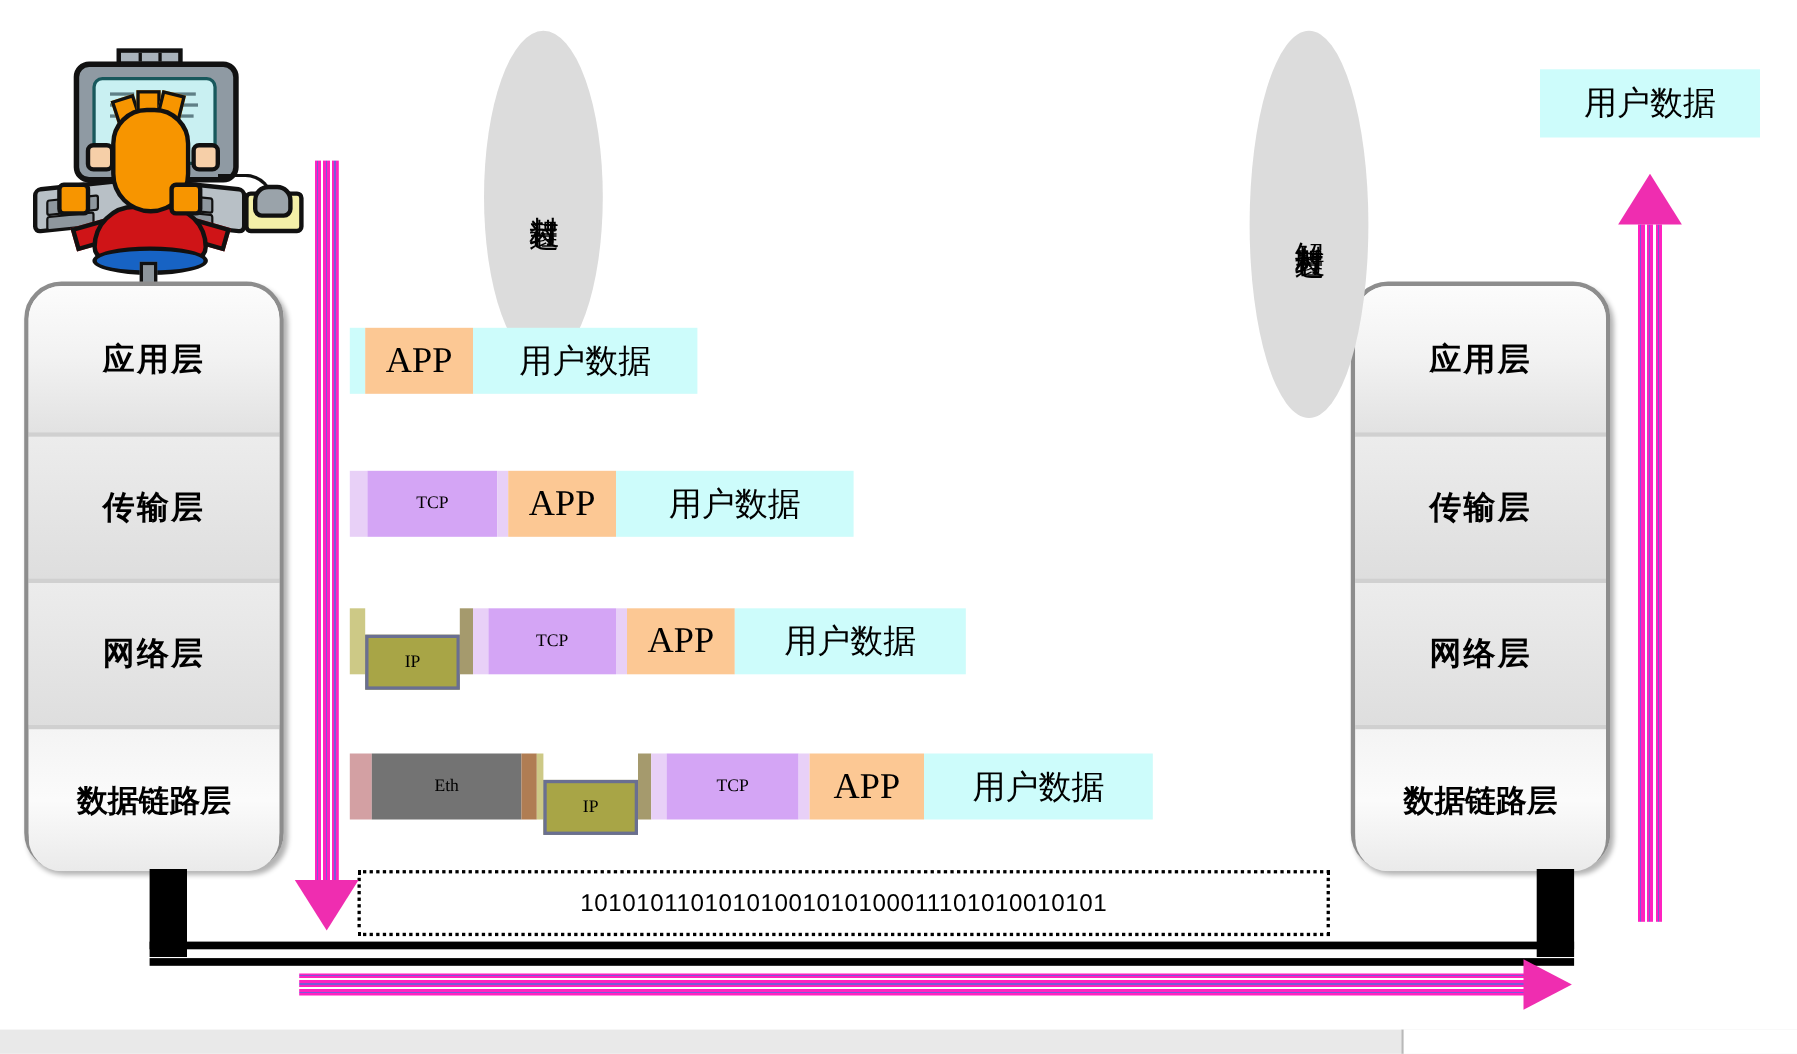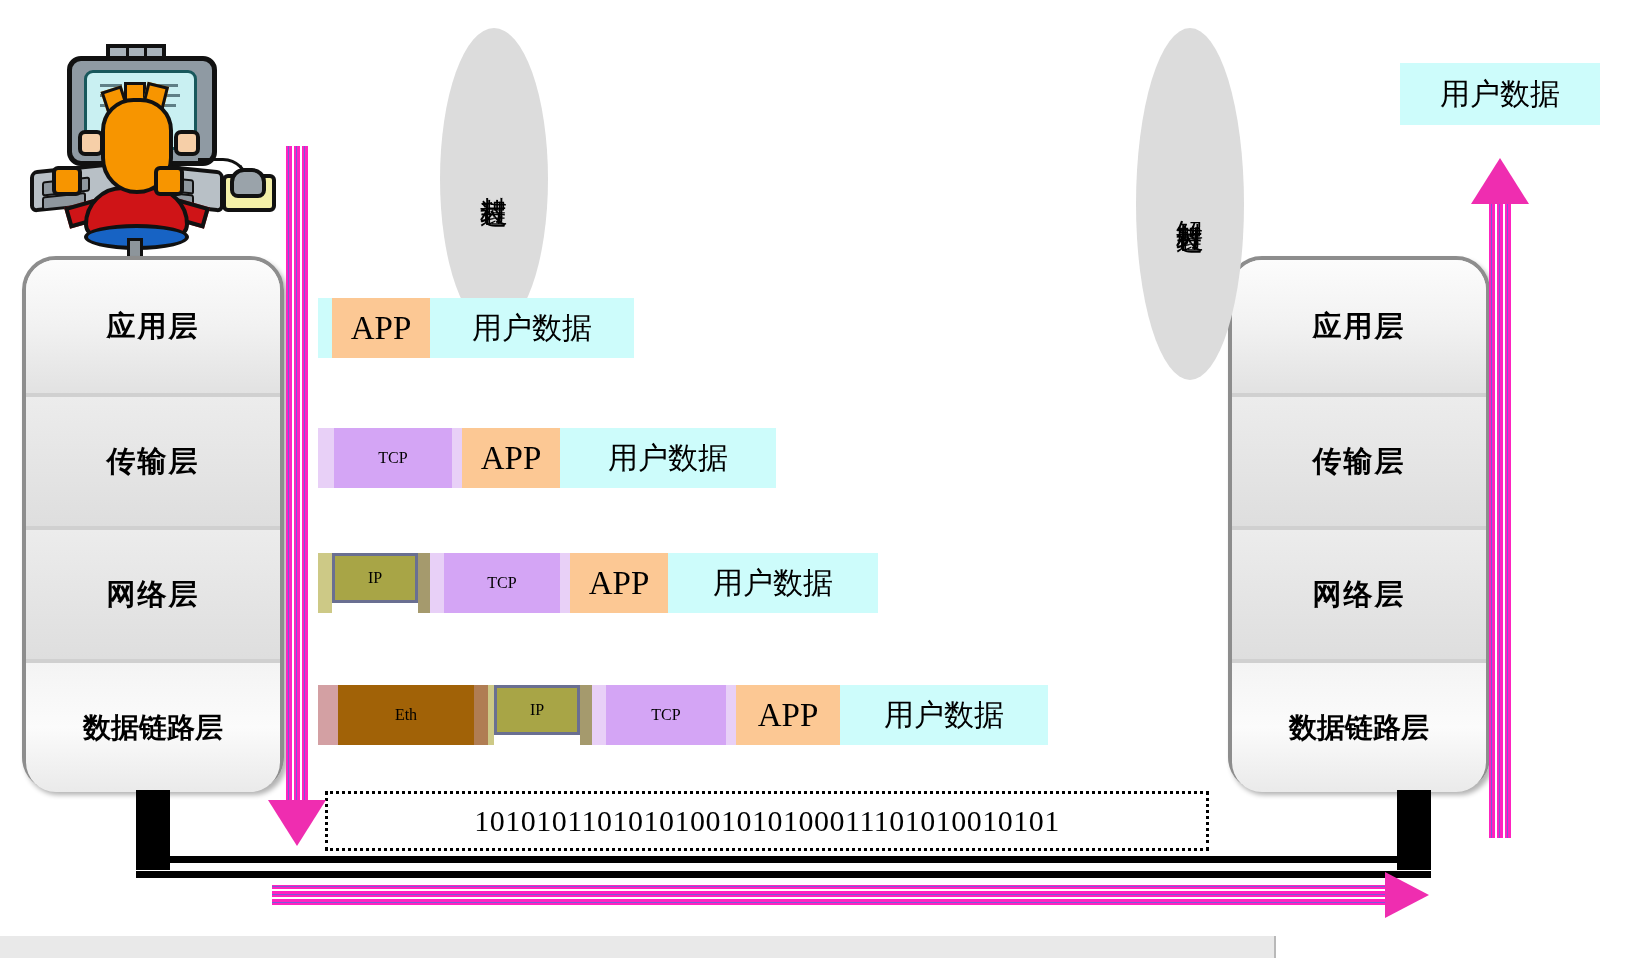--- a/index.html
+++ b/index.html
@@ -42,21 +42,21 @@
   .cl-post{position:absolute;left:105px;top:220px;width:16px;height:24px;background:#8d959b;
      border:3px solid #111;box-sizing:border-box;}
   .cl-mouse{position:absolute;left:200px;top:156px;width:54px;height:38px;background:#f4f0a8;
      border:4px solid #111;border-radius:6px;box-sizing:border-box;}
   .cl-mouse-in{position:absolute;left:208px;top:150px;width:36px;height:30px;background:#9aa3aa;
      border:4px solid #111;border-radius:14px 14px 8px 8px;box-sizing:border-box;}
   .cl-cord{position:absolute;left:176px;top:140px;width:48px;height:26px;border:3px solid #111;
      border-bottom:none;border-left:none;border-radius:0 26px 0 0;}
 
   
-  .stack{position:absolute;width:262px;
+  .stack{position:absolute;width:236px;
      background:linear-gradient(to bottom,#f4f4f4,#dcdcdc);
      border:4px solid #8d8d8d;border-radius:34px;box-sizing:border-box;
      box-shadow:3px 4px 5px rgba(0,0,0,.30);}
   .stack-left{left:22px;top:256px;height:535px;}
   .stack-right{left:1228px;top:256px;height:535px;}
   .layer{position:relative;height:133px;display:flex;align-items:center;justify-content:center;
      box-sizing:border-box;}
   .layer + .layer{border-top:4px solid #d0d0d0;}
   .layer-top{border-radius:30px 30px 0 0;
      background:linear-gradient(to bottom,#fcfcfc 0%,#f2f2f2 48%,#e2e2e2 100%);}
@@ -80,32 +80,32 @@
   .seg{display:flex;align-items:center;justify-content:center;box-sizing:border-box;
      font-size:33px;color:#000;font-family:"Liberation Serif","DejaVu Serif",serif;}
   .seg-data{background:#cdfcfb;padding:0 14px;font-family:"DejaVu Sans","Liberation Sans",sans-serif;
      font-size:30px;}
   .seg-app{background:#fcc894;}
   .seg-tcp-outer{background:#e8d0f7;display:flex;align-items:center;}
   .seg-tcp-inner{background:#d4a5f5;height:100%;display:flex;align-items:center;justify-content:center;
      padding:0 12px;}
   .seg-ip-outer{background:#cdc986;display:flex;align-items:center;}
   .seg-ip-inner{background:#a8a546;height:calc(100% - 10px);border:3px solid #6a6f91;
-     box-sizing:border-box;display:flex;align-items:center;justify-content:center;padding:0 16px;}
+     box-sizing:border-box;display:flex;align-items:center;justify-content:center;padding:0 16px;margin-top:24px;}
   .seg-eth-outer{background:#d3a0a3;display:flex;align-items:center;}
-  .seg-eth-inner{background:#a16207;height:100%;display:flex;align-items:center;justify-content:center;
+  .seg-eth-inner{background:#737373;height:100%;display:flex;align-items:center;justify-content:center;
      padding:0 18px;}
   .seg-eth-tail{background:#b07d53;width:14px;}
   .seg-ip-tail{background:#a59a6d;width:12px;}
   .seg-tcp-tail{background:#e8d0f7;width:10px;}
 
   
   .binbox{position:absolute;left:325px;top:791px;width:884px;height:60px;
      border:3px dotted #000;box-sizing:border-box;display:flex;align-items:center;justify-content:center;}
-  .binbox span{font-size:30px;letter-spacing:.5px;font-family:Liberation Serif, serif;}
+  .binbox span{font-size:22px;letter-spacing:.5px;font-family:Liberation Sans, sans-serif;}
 
   
   .userbox{position:absolute;left:1400px;top:63px;width:200px;height:62px;background:#cdfcfb;
      display:flex;align-items:center;justify-content:center;}
   .userbox span{font-family:"DejaVu Sans","Liberation Sans",sans-serif;font-size:30px;color:#000;}
 
   
   .mag-shaft{position:absolute;
      background:
        repeating-linear-gradient(90deg,#ff22c0 0 2px,#7b5bd6 2px 3px,#ff22c0 3px 6px,#ffffff 6px 8px);

